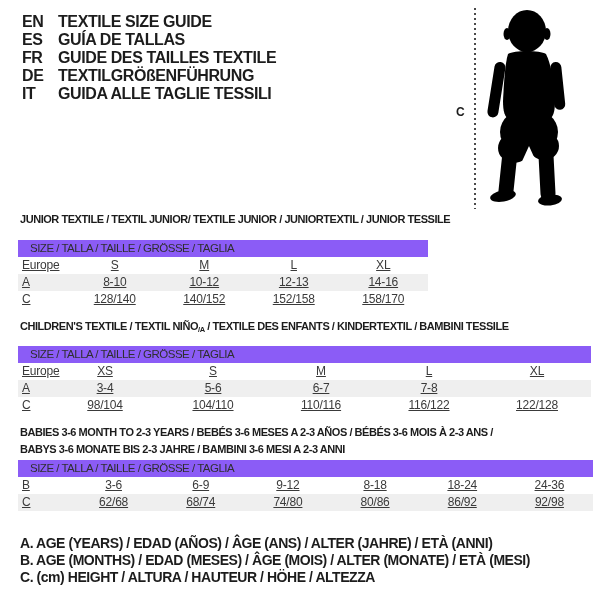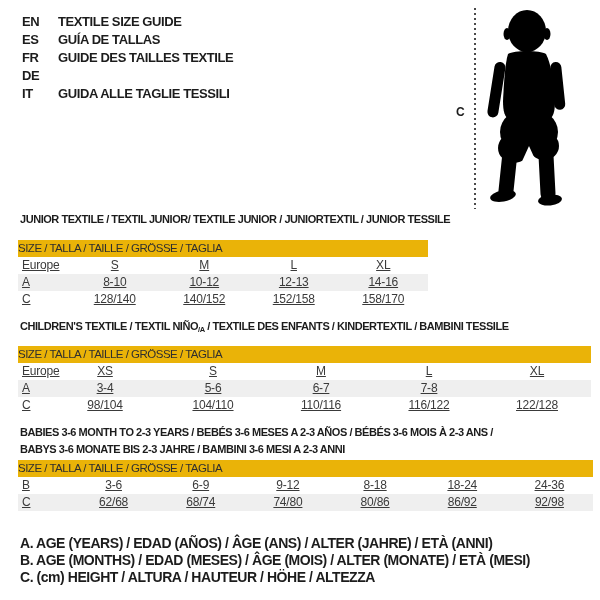--- a/index.html
+++ b/index.html
@@ -3,37 +3,37 @@
 <meta charset="utf-8">
 <style>
   html,body{margin:0;padding:0;background:#fff;}
   #stage{
     position:relative;width:600px;height:600px;background:#ffffff;overflow:hidden;
     font-family:"Liberation Sans",sans-serif;color:#1c1c1c;
   }
 
   
   .langs{position:absolute;left:22px;top:13px;}
-  .lang-row{display:flex;height:18px;line-height:18px;font-weight:700;font-size:13px;letter-spacing:-0.4px;white-space:nowrap;}
+  .lang-row{display:flex;height:18px;line-height:18px;font-weight:700;font-size:16px;letter-spacing:-0.4px;white-space:nowrap;}
   .lang-code{width:36px;flex:0 0 36px;}
 
   
   .dash-line{position:absolute;left:474px;top:8px;width:2px;height:201px;
     background:repeating-linear-gradient(180deg,#4a4a4a 0 2.5px,transparent 2.5px 5px);}
   .measure-c{position:absolute;left:456px;top:105px;font-weight:700;font-size:12px;}
   .silhouette{position:absolute;left:481px;top:6px;width:96px;height:200px;}
 
   
   .sec-title{position:absolute;font-weight:700;font-size:11px;letter-spacing:-0.45px;white-space:nowrap;line-height:16.5px;}
   .sub{font-size:7.5px;position:relative;top:2px;}
 
   
   .table{position:absolute;}
-  .band{height:17px;line-height:17.5px;background:#eab308;color:#2f2f2f;font-size:11.5px;
-    letter-spacing:-0.5px;padding-left:0;white-space:nowrap;}
+  .band{height:17px;line-height:17.5px;background:#8b5cf6;color:#2f2f2f;font-size:11.5px;
+    letter-spacing:-0.5px;padding-left:12px;white-space:nowrap;}
   .trow{display:grid;height:17px;line-height:17px;font-size:12px;color:#3a3a3a;letter-spacing:-0.2px;text-decoration:underline;}
   .cols4{grid-template-columns:52px repeat(4,1fr);}
   .cols5{grid-template-columns:33px repeat(5,1fr);}
   .cols6{grid-template-columns:52px repeat(6,1fr);}
   .shade{background:#efefef;}
   .lbl{padding-left:4px;text-align:left;}
   .val{text-align:center;}
 
   
   .fnotes{position:absolute;left:20px;top:535px;}
@@ -52,20 +52,21 @@
     <div class="lang-row">
       <span class="lang-code">ES</span>
       <span class="lang-text">GUÍA DE TALLAS</span>
     </div>
     <div class="lang-row">
       <span class="lang-code">FR</span>
       <span class="lang-text">GUIDE DES TAILLES TEXTILE</span>
     </div>
     <div class="lang-row">
       <span class="lang-code">DE</span>
+      <span class="lang-text">TEXTILGRÖßENFÜHRUNG</span>
     </div>
     <div class="lang-row">
       <span class="lang-code">IT</span>
       <span class="lang-text">GUIDA ALLE TAGLIE TESSILI</span>
     </div>
   </div>
 
   <div class="dash-line"></div>
   <div class="measure-c">C</div>
   <svg class="silhouette" viewBox="0 0 96 200" xmlns="http://www.w3.org/2000/svg">

